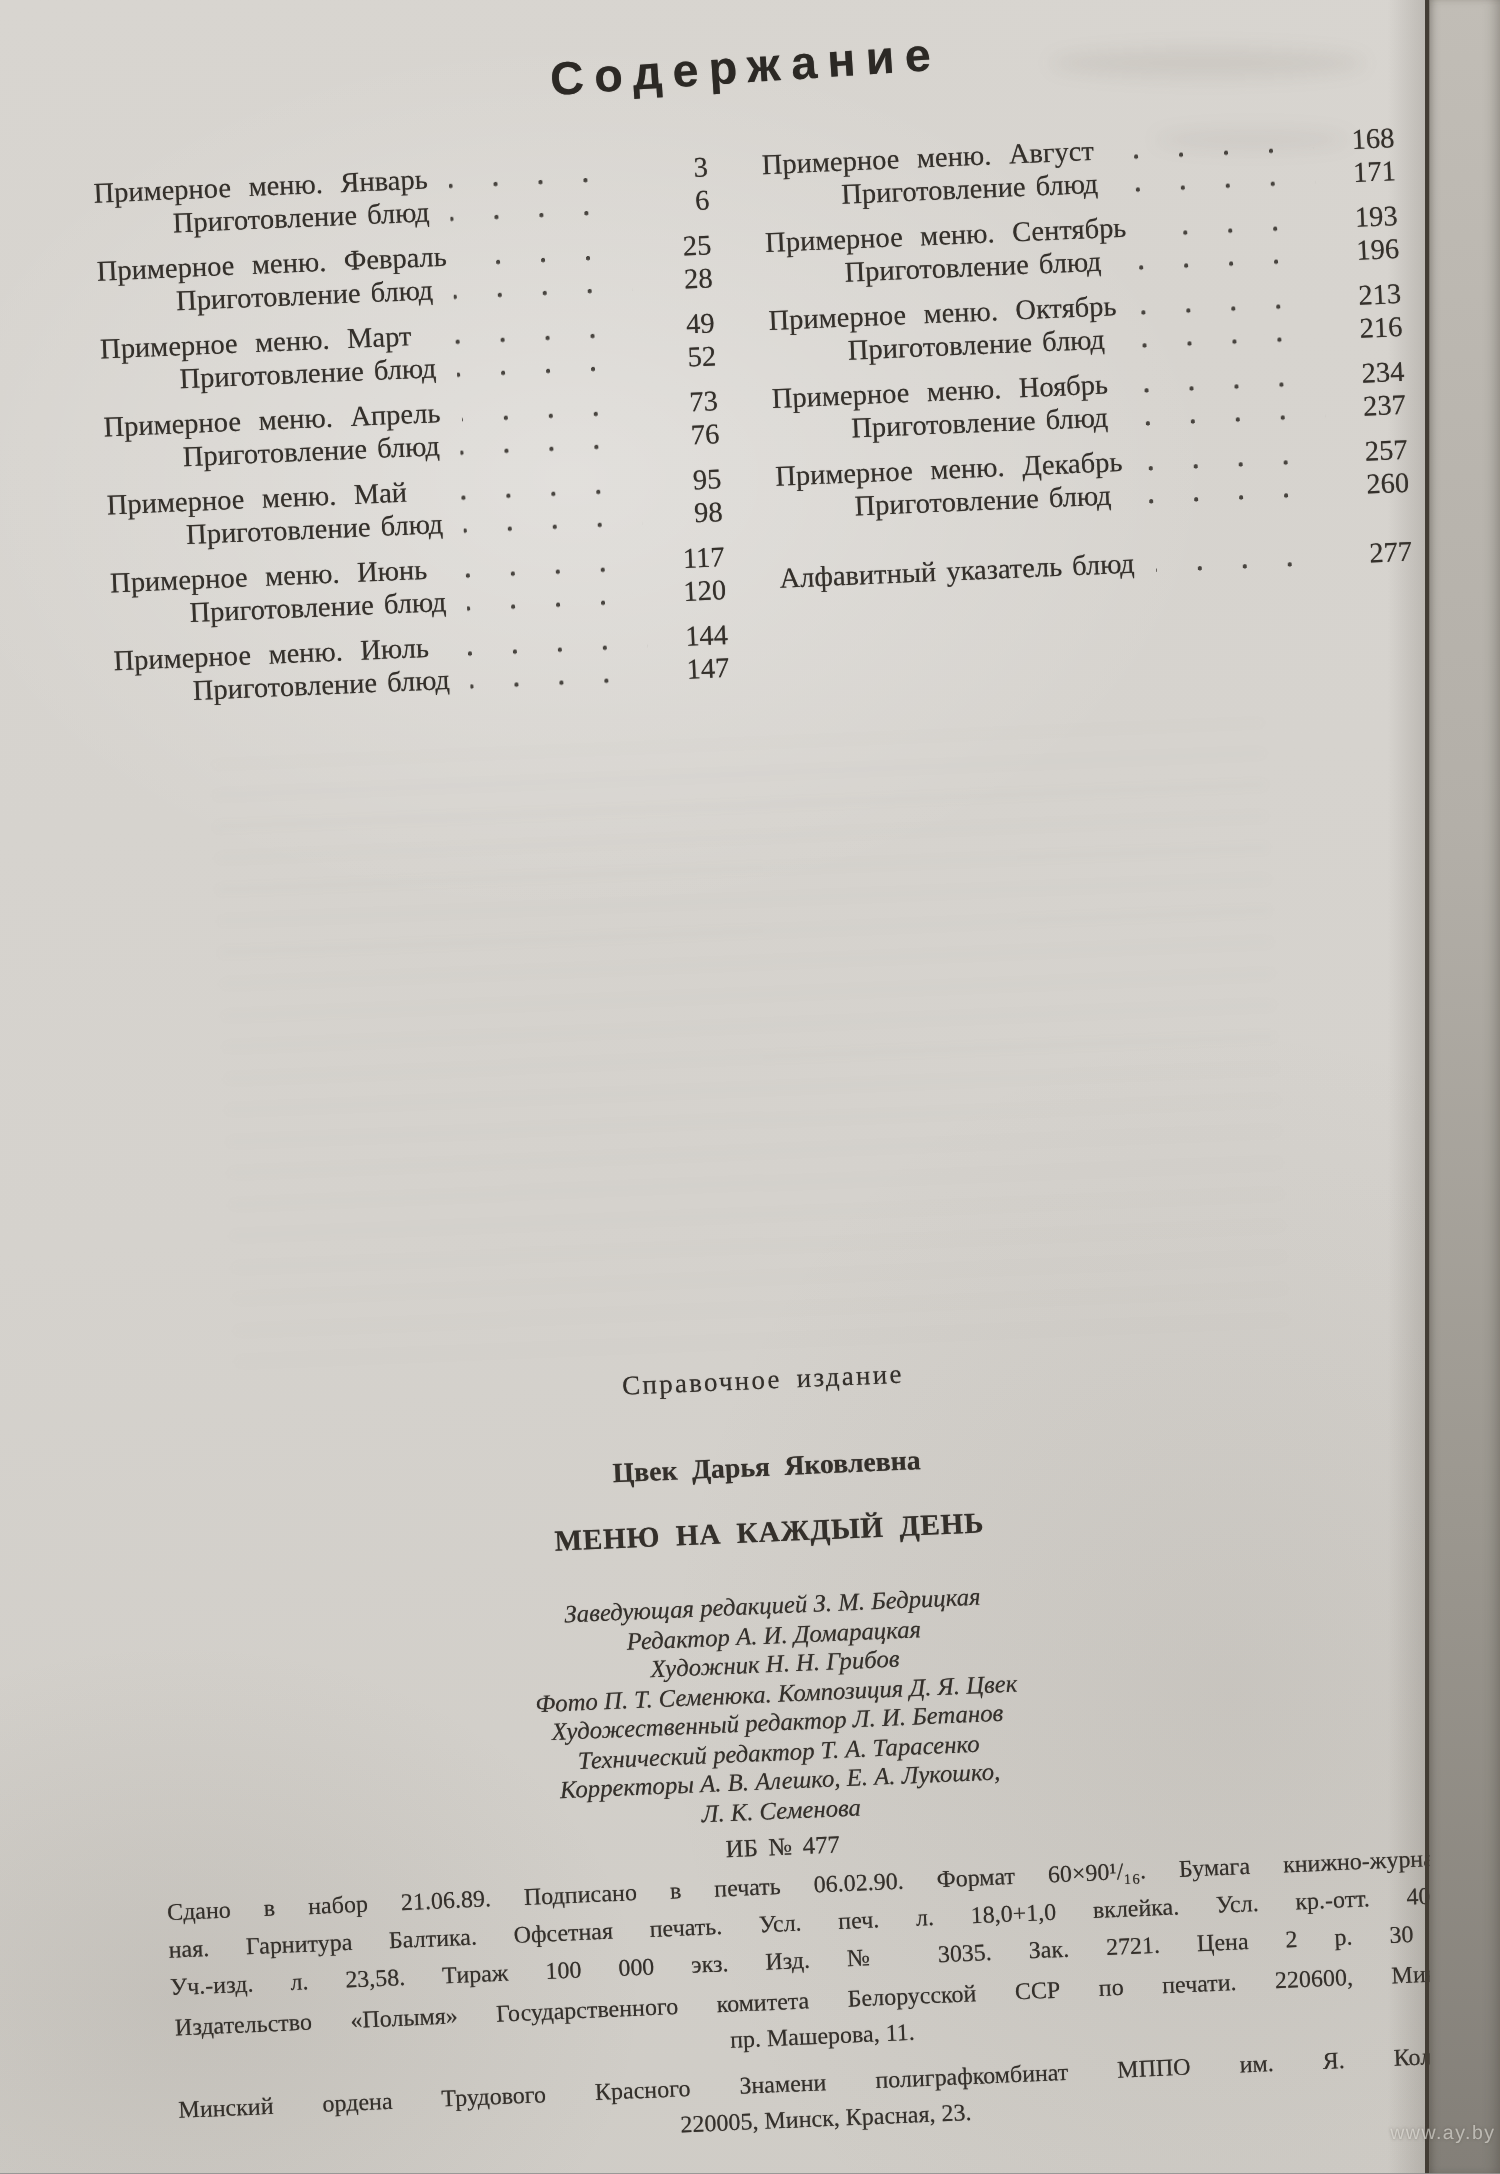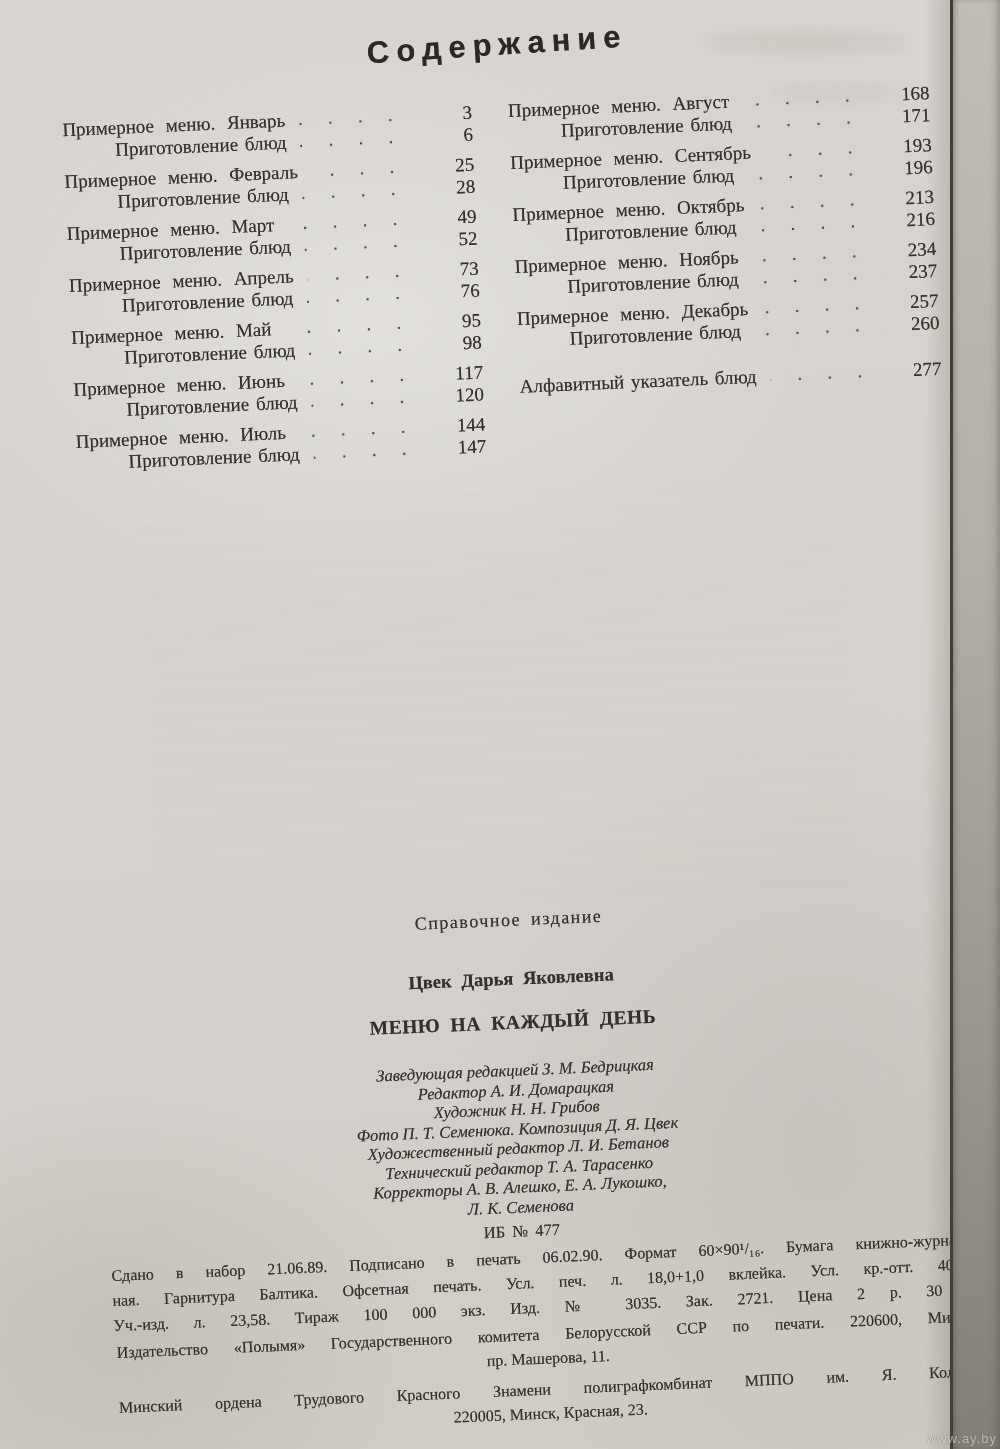--- a/index.html
+++ b/index.html
@@ -55,21 +55,21 @@
   .booktitle { position:absolute; top:1012px; left:0; width:1000px; text-align:center; font-size:19.5px; font-weight:700; letter-spacing:0.5px; word-spacing:5px; }
   .credits   { position:absolute; top:1061px; left:130px; width:740px; text-align:center;
     font-style:italic; font-size:16.5px; line-height:19.5px; }
   .ib        { position:absolute; top:1222px; left:0; width:1000px; text-align:center; font-size:16.5px; word-spacing:3px; }
   .printinfo { position:absolute; top:1246px; left:88px; width:866px; font-size:16px; line-height:25px; }
   .publisher { position:absolute; top:1324px; left:90px; width:862px; font-size:16px; line-height:24px; }
   .printer   { position:absolute; top:1379px; left:90px; width:862px; font-size:16px; line-height:24px; }
   .just   { text-align:justify; text-align-last:justify; }
   .center-line { text-align:center; }
 
-  .watermark { position:absolute; right:3px; bottom:3px;
+  .watermark { position:absolute; right:3px; bottom:20px;
     font-family:"Liberation Sans","DejaVu Sans",sans-serif; font-size:13px; letter-spacing:1px;
     color:rgba(240,238,231,0.58); text-shadow:0 0 2px rgba(85,80,72,0.55); }
 </style>
 </head>
 <body>
 
 <div class="scan">
 
   <div class="ghost-block"></div>
   <div class="smudge" style="top:32px; left:700px; width:210px; height:20px;"></div>

